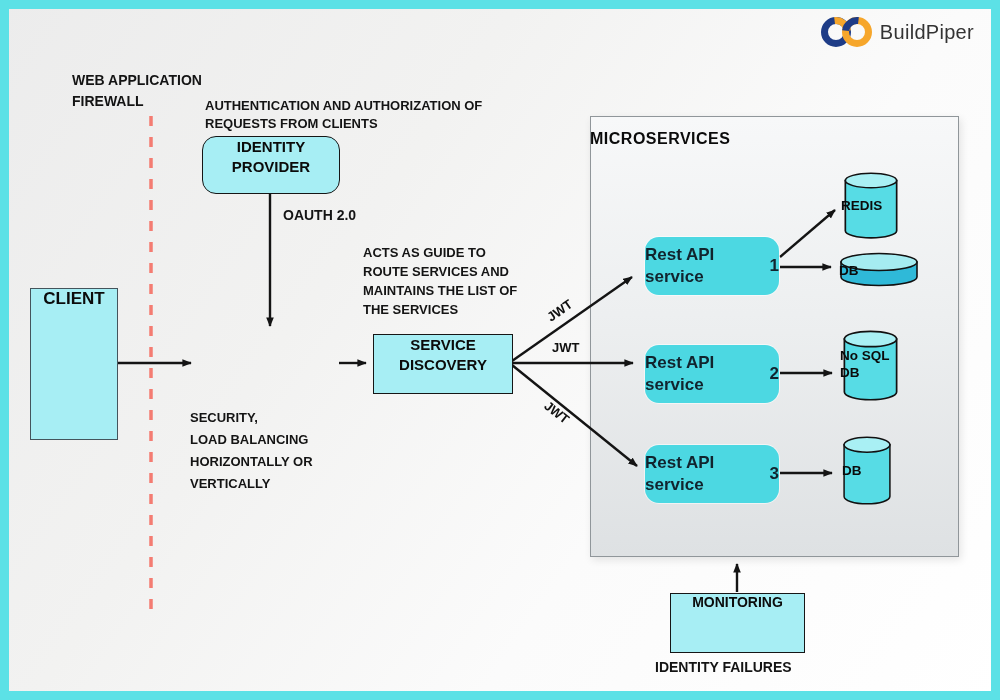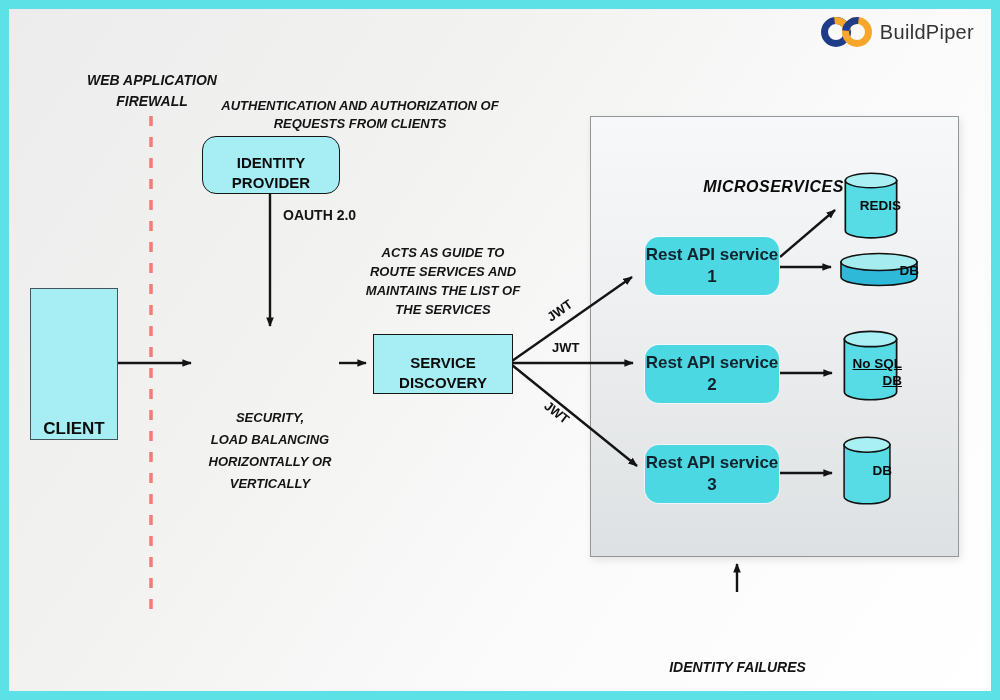--- a/index.html
+++ b/index.html
@@ -2,58 +2,58 @@
 <html><head>
 <meta charset="utf-8">
 <style>
   html,body{margin:0;padding:0;background:#fff;}
   body{font-family:"Liberation Sans","DejaVu Sans",sans-serif;}
   #stage{position:relative;width:1000px;height:700px;overflow:hidden;
          background:linear-gradient(125deg,#ececec 0%,#f2f2f1 35%,#fbfbfb 65%,#ffffff 100%);}
   .frame{position:absolute;inset:0;border:9px solid #5ce1e6;pointer-events:none;z-index:50;}
   .abs{position:absolute;}
   .pre{white-space:pre-line;}
-  .center{text-align:center;font-style:italic;}
+  .center{text-align:left;}
 
   .page-title{top:19px;left:0;right:0;text-align:center;font-size:27px;font-weight:800;
     letter-spacing:.6px;color:#2aa9c0;text-shadow:2px 2px 2px rgba(90,90,90,.38);z-index:10;}
 
   .logo{top:17px;right:26px;display:flex;align-items:center;gap:8px;z-index:10;}
   .rings{display:flex;align-items:center;}
   .ring{position:relative;width:16px;height:16px;border-radius:50%;}
   .ring.l{border:7px solid #1e3c87;}
   .ring.l::after{content:"";position:absolute;inset:-7px;border:7px solid transparent;
     border-top-color:#f6a62b;border-radius:50%;transform:rotate(38deg);}
   .ring.r{border:7px solid #f6a62b;margin-left:-9px;}
   .ring.r::after{content:"";position:absolute;inset:-7px;border:7px solid transparent;
     border-top-color:#1e3c87;border-radius:50%;transform:rotate(-38deg);}
   .brand{font-size:20px;color:#333;font-weight:500;letter-spacing:.3px;}
 
   .note{font-size:13px;font-weight:700;color:#141414;z-index:10;line-height:18px;}
-  .box{display:flex;align-items:flex-end;justify-content:center;text-align:center;
+  .box{display:flex;align-items:flex-start;justify-content:center;text-align:center;
     background:#a7eef4;border:1.6px solid #161616;color:#0b0b0b;font-weight:800;z-index:10;}
   .rounded{border-radius:14px;}
-  .svc{display:flex;flex-direction:column;align-items:center;justify-content:center;
+  .svc{display:flex;flex-direction:row;align-items:center;justify-content:center;
     background:#4cd8e2;border-radius:14px;color:#11242e;font-weight:600;font-size:17px;
     line-height:22px;z-index:10;box-shadow:0 0 0 1px rgba(255,255,255,.55);}
-  .cyl-label{z-index:12;font-weight:800;color:#0b0b0b;text-align:right;font-size:13.5px;line-height:17px;}
+  .cyl-label{z-index:12;font-weight:800;color:#0b0b0b;text-align:left;font-size:13.5px;line-height:17px;}
   .jwt{font-size:13px;font-weight:800;color:#101010;z-index:11;}
   .panel{left:590px;top:116px;width:367px;height:439px;z-index:1;
     background:linear-gradient(180deg,#f7f8f9 0%,#edeff0 45%,#dee1e3 100%);
     border:1px solid #90969a;box-shadow:2px 3px 8px rgba(0,0,0,.10);}
   svg.overlay{position:absolute;left:0;top:0;z-index:5;pointer-events:none;}
   .cylwrap{z-index:9;}
 </style>
 </head>
 <body>
 
 <div id="stage">
 
   <div class="abs panel"></div>
-  <div class="abs center" style="left:590px;top:130px;width:367px;font-size:16px;font-weight:800;letter-spacing:.5px;color:#0b0b0b;z-index:10;margin-top:48px;">MICROSERVICES</div>
+  <div class="abs center" style="left:590px;top:130px;width:367px;font-size:16px;font-weight:800;letter-spacing:.5px;color:#0b0b0b;z-index:10;">MICROSERVICES</div>
 
   <svg class="overlay" width="1000" height="700" viewBox="0 0 1000 700">
     <defs>
       <marker id="ah" markerUnits="userSpaceOnUse" markerWidth="12" markerHeight="10" refX="8.6" refY="3.8" orient="auto">
         <path d="M0,0 L9.5,3.8 L0,7.6 Z" fill="#141414"></path>
       </marker>
     </defs>
 
     <path d="M151,116 V614" stroke="#f47c72" stroke-width="3.5" stroke-dasharray="10 11" fill="none"></path>
 
@@ -148,27 +148,30 @@
     </svg>
   </div>
   <div class="abs cyl-label" style="left:839px;top:262px;width:80px;">DB</div>
 
   <div class="abs cylwrap" style="left:842px;top:330px;width:57px;height:72px;">
     <svg width="57" height="72" viewBox="0 0 60 80" preserveAspectRatio="none">
       <path d="M2.5,10 L2.5,69 A27.5,8.5 0 0 0 57.5,69 L57.5,10 Z" fill="#57dce5" stroke="#111" stroke-width="1.8"></path>
       <ellipse cx="30" cy="10" rx="27.5" ry="8.5" fill="#a9f0f4" stroke="#111" stroke-width="1.8"></ellipse>
     </svg>
   </div>
-  <div class="abs cyl-label pre" style="left:840px;top:355px;width:62px;text-decoration:underline;">No SQL
+  <div class="abs cyl-label pre" style="left:840px;top:347px;width:62px;">No SQL
 DB</div>
 
   <div class="abs cylwrap" style="left:842px;top:436px;width:50px;height:70px;">
     <svg width="50" height="70" viewBox="0 0 60 80" preserveAspectRatio="none">
       <path d="M2.5,10 L2.5,69 A27.5,8.5 0 0 0 57.5,69 L57.5,10 Z" fill="#57dce5" stroke="#111" stroke-width="1.8"></path>
       <ellipse cx="30" cy="10" rx="27.5" ry="8.5" fill="#a9f0f4" stroke="#111" stroke-width="1.8"></ellipse>
     </svg>
   </div>
   <div class="abs cyl-label" style="left:842px;top:462px;width:50px;">DB</div>
 
+  <div class="abs box" style="left:670px;top:593px;width:133px;height:58px;font-size:14px;">
+    <span>MONITORING</span>
+  </div>
   <div class="abs note center" style="left:655px;top:658px;width:165px;font-size:14px;">IDENTITY FAILURES</div>
 
   <div class="frame"></div>
 </div>
 
 </body></html>

